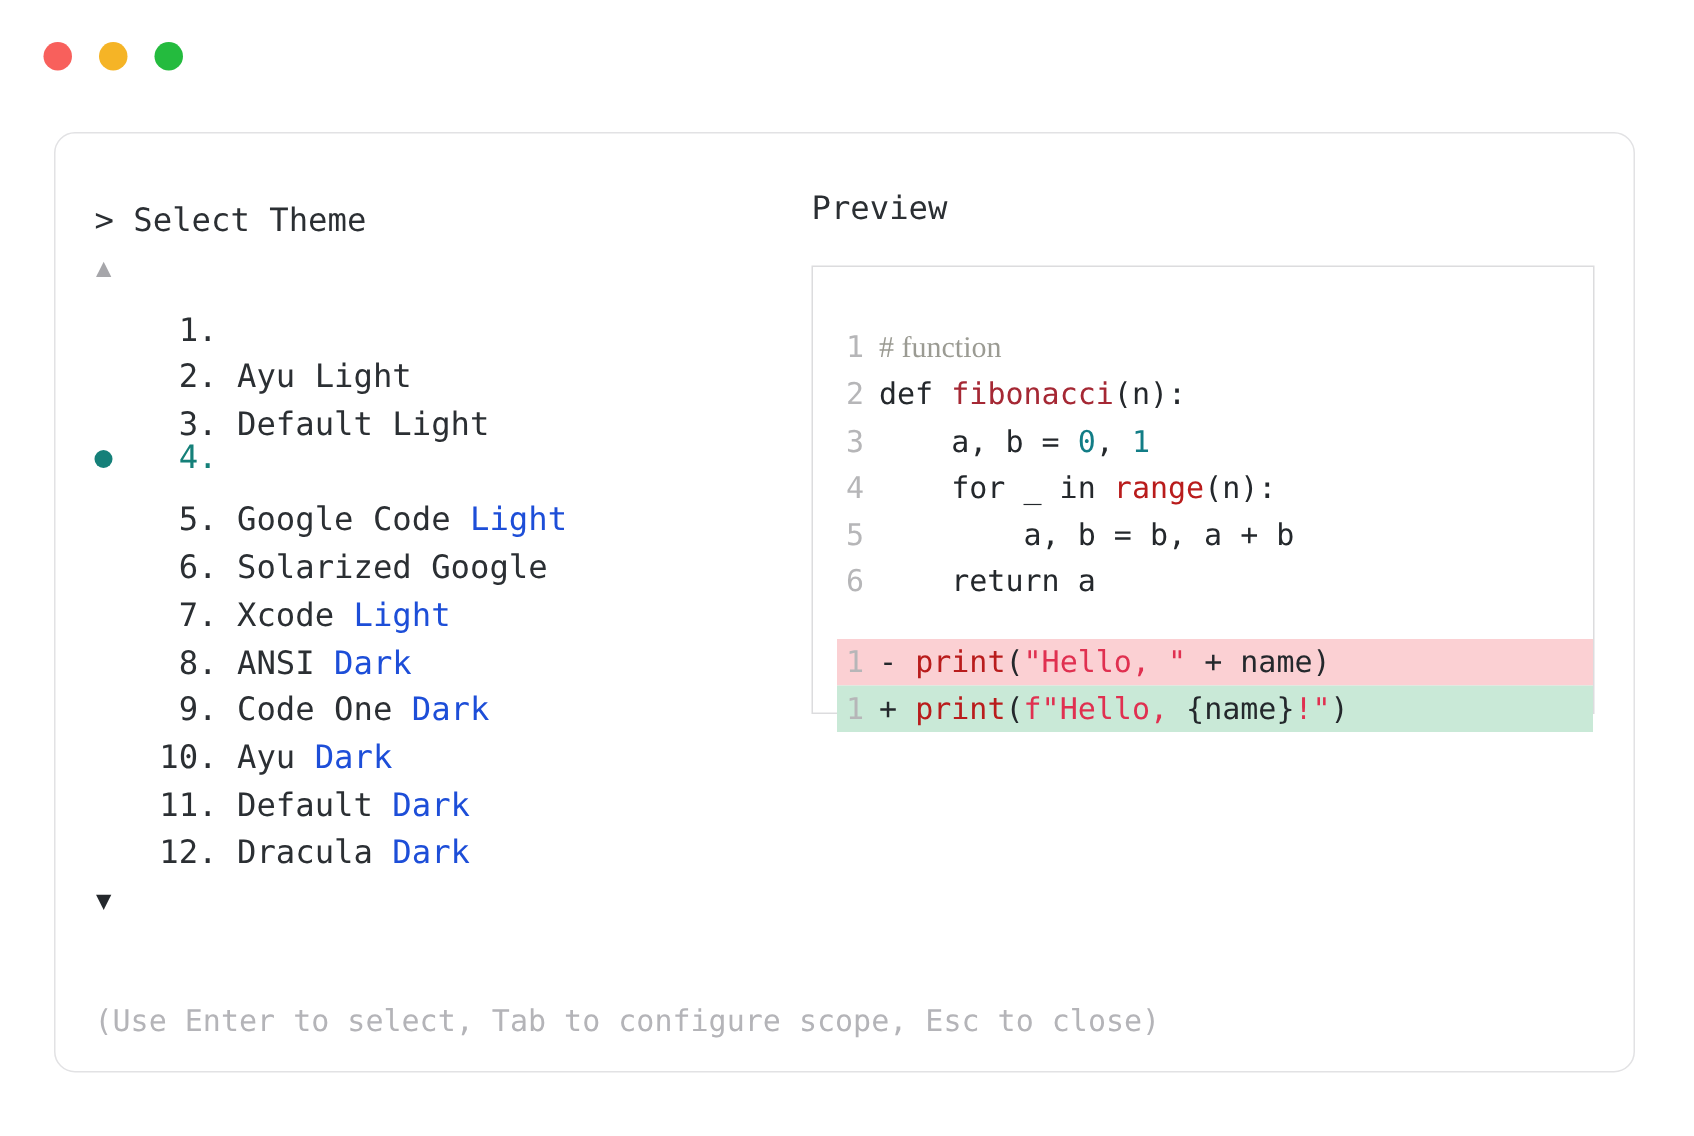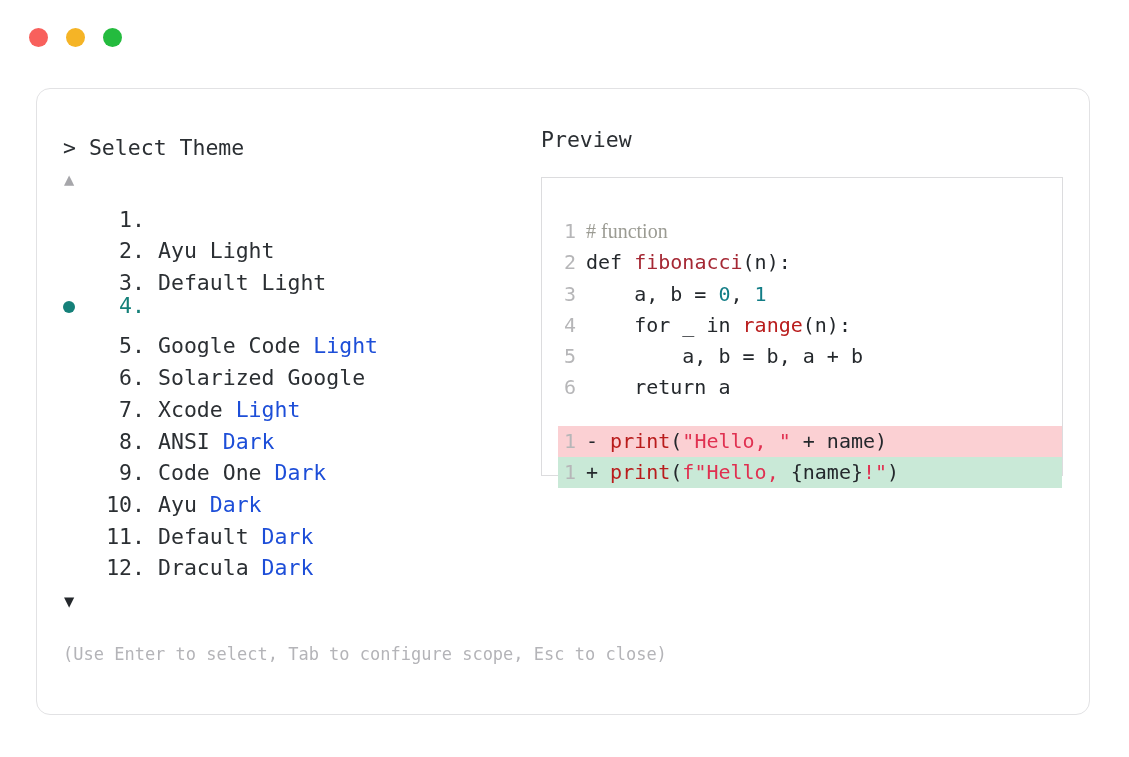--- a/index.html
+++ b/index.html
@@ -208,22 +208,22 @@
     text-align: right;
     color: #b6b6b8;
     padding-right: 10px;
   }
   .diff-sign { color: #24282c; }
 
   
   .hint {
     position: absolute;
     left: 26px;
-    top: 550px;
-    font-size: 17px;
+    top: 576px;
+    font-size: 20px;
     line-height: 30px;
     color: #b4b4b8;
     white-space: pre;
   }
 </style>
 </head>
 <body>
 
 <div class="titlebar">
   <span class="dot red"></span>

